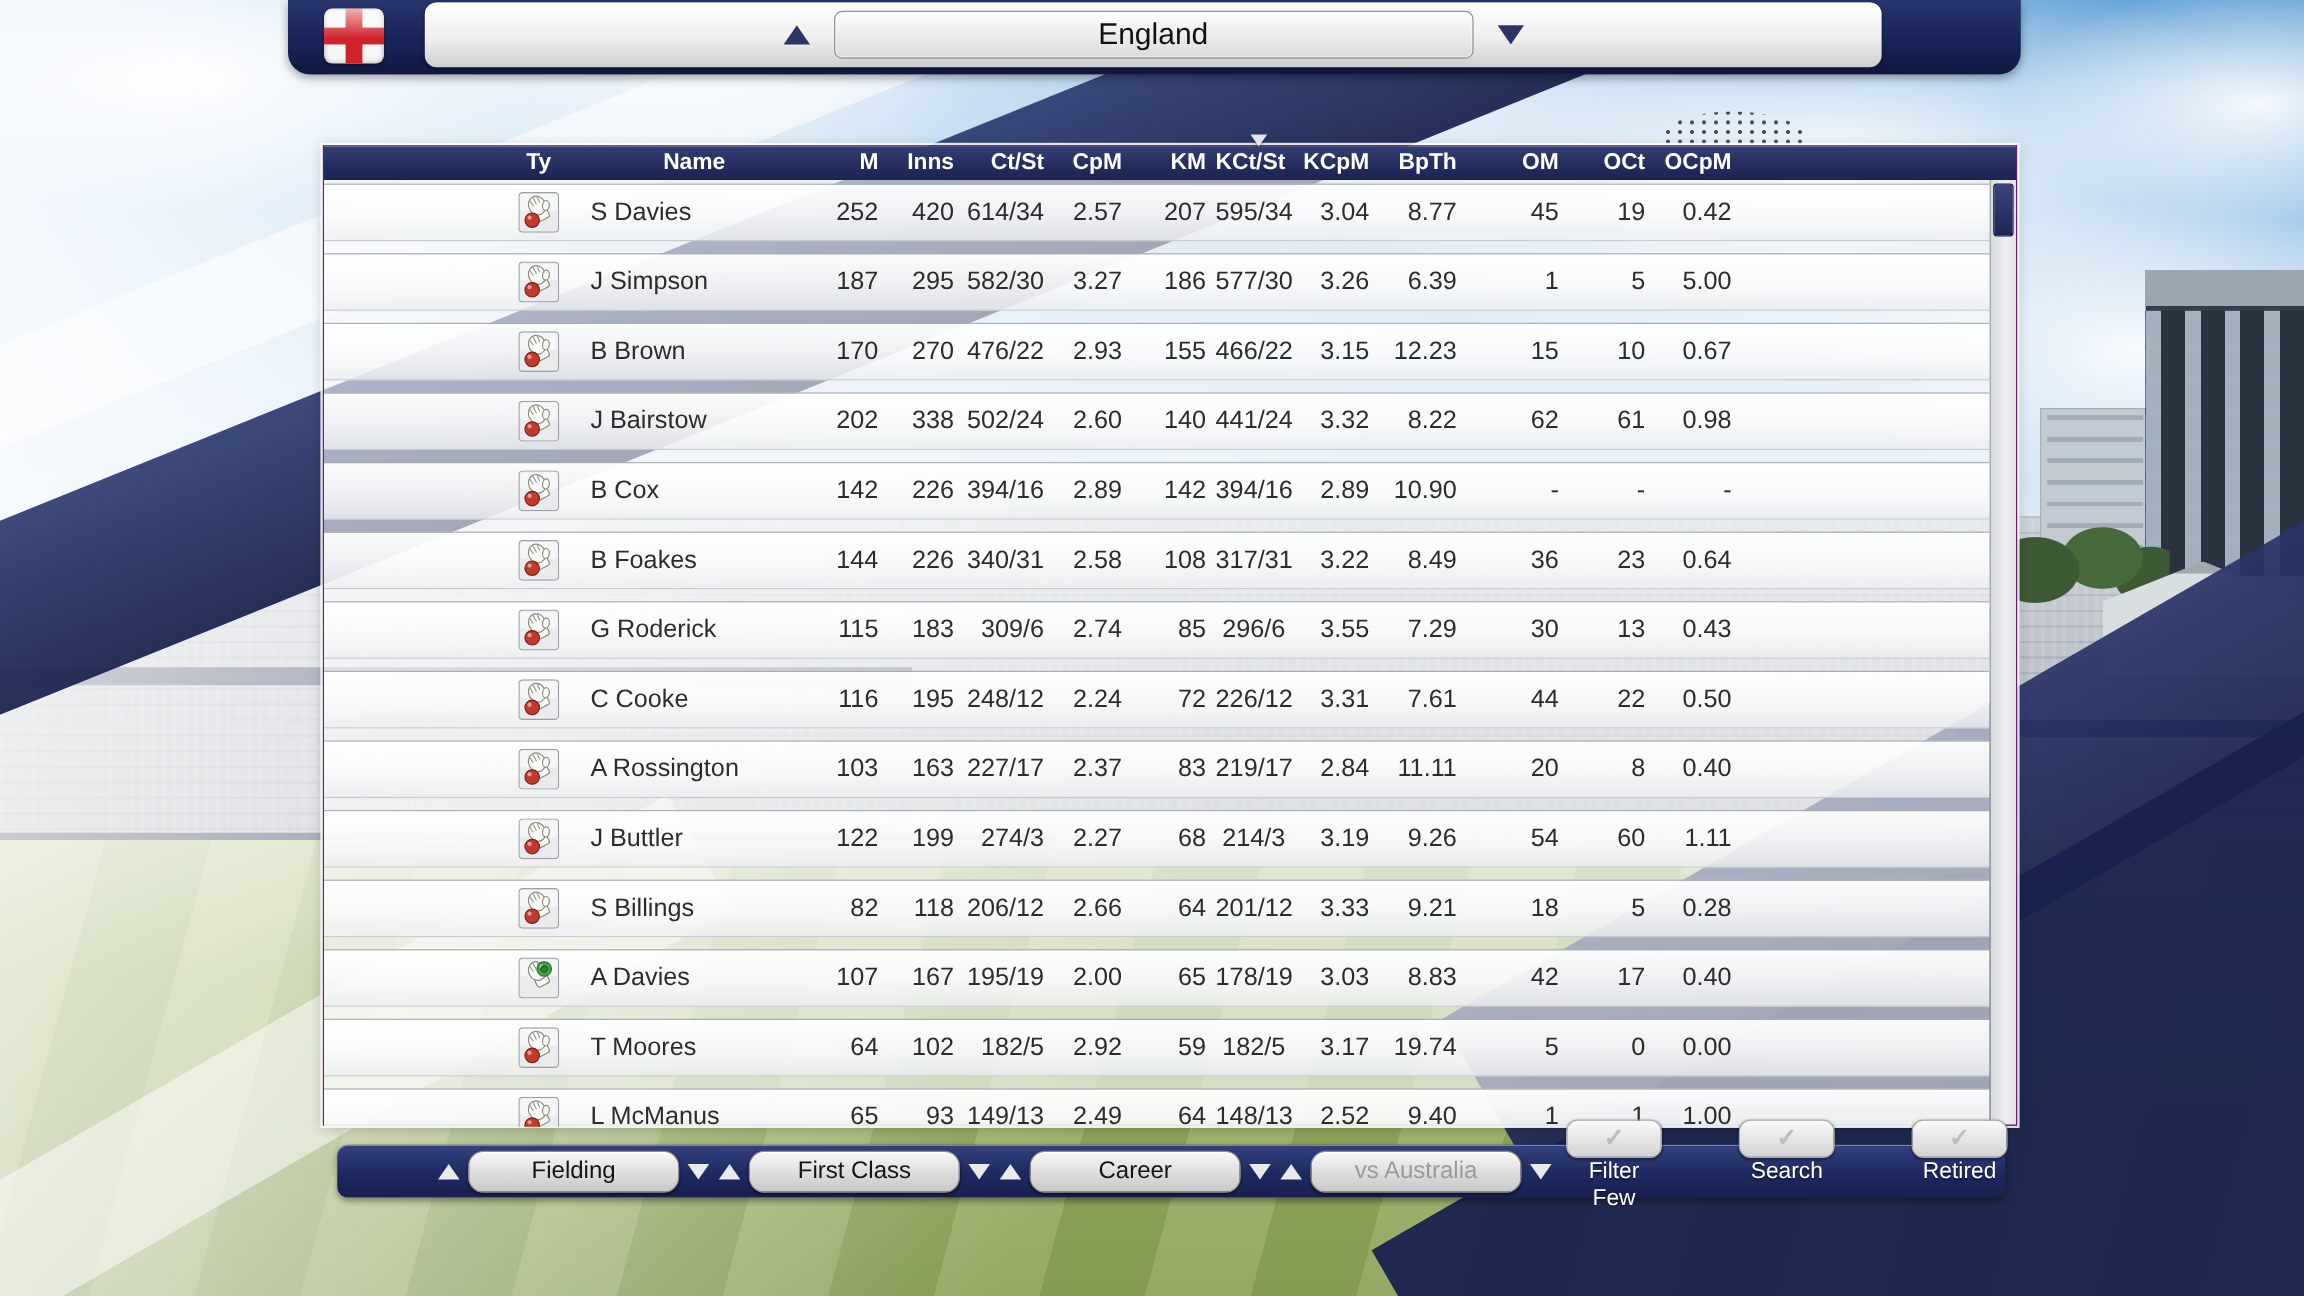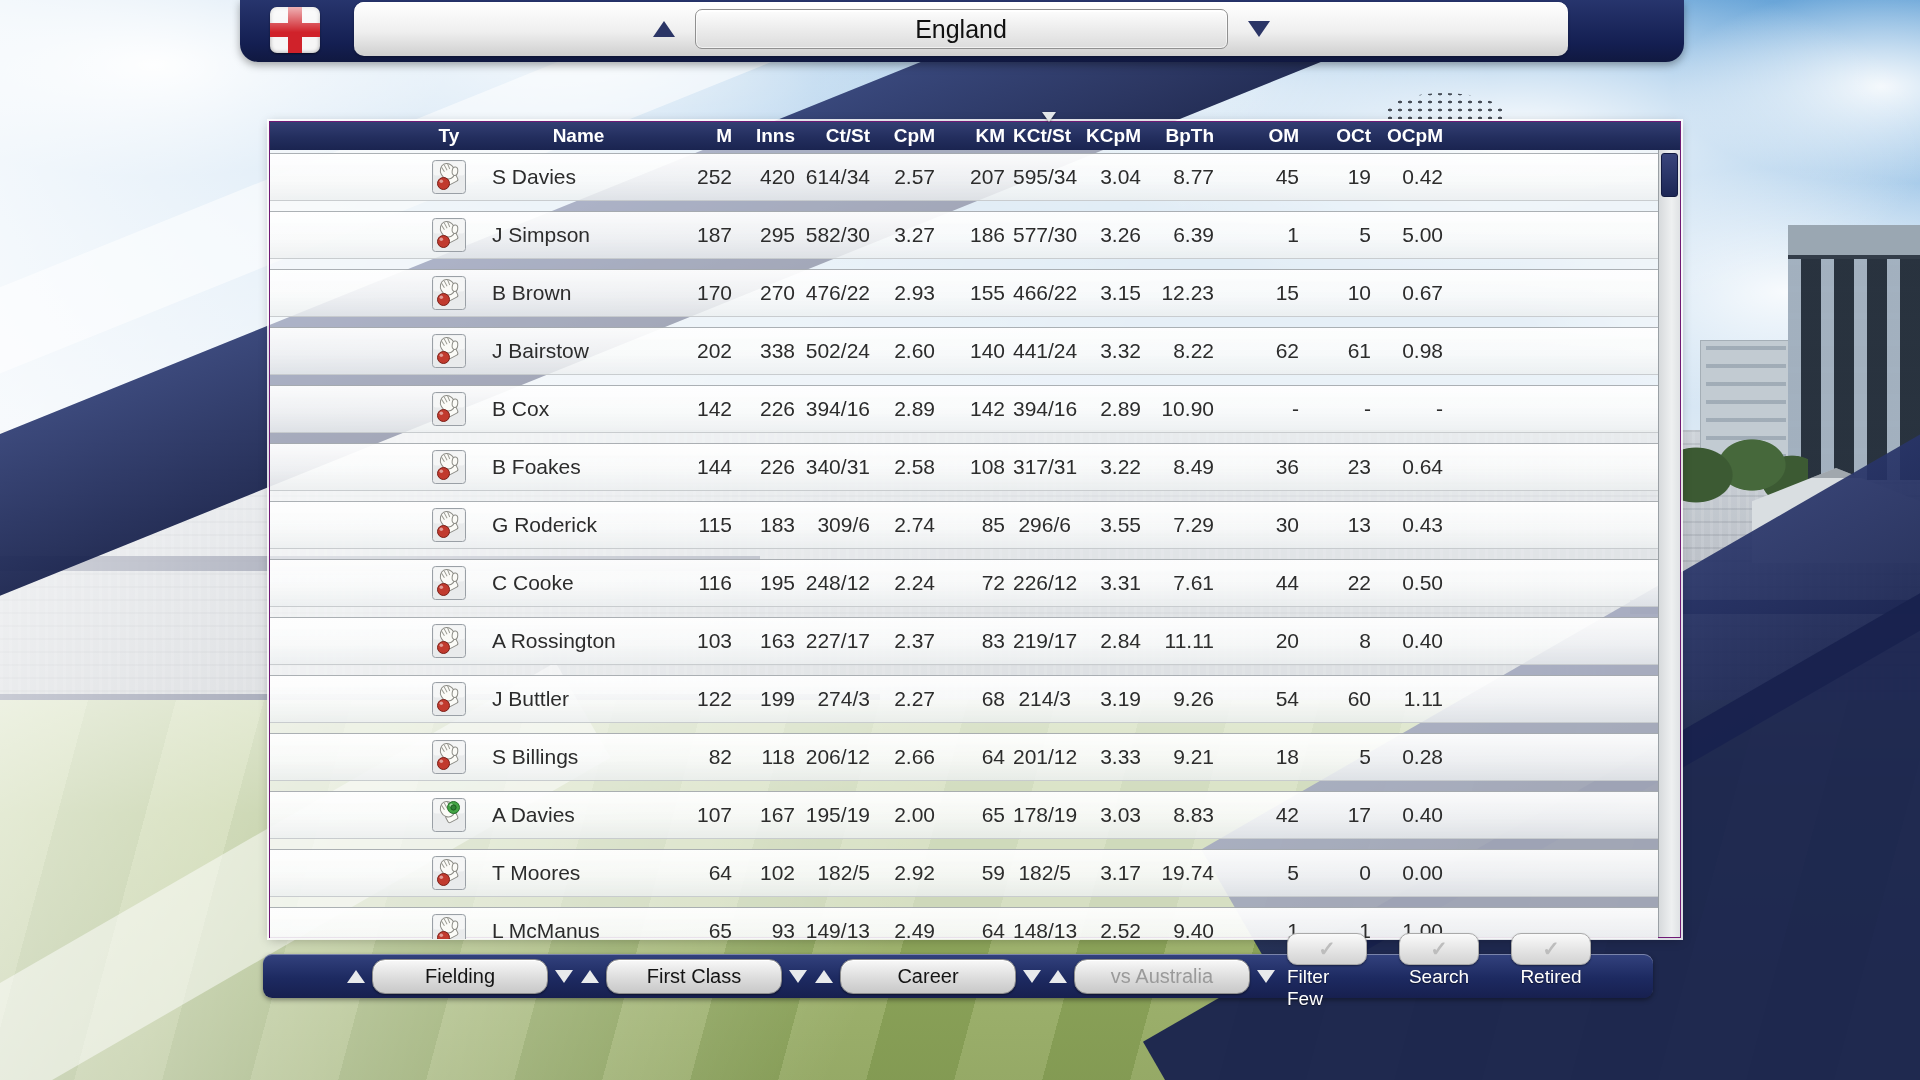--- a/index.html
+++ b/index.html
@@ -121,36 +121,36 @@
   .ticon .ring{display:none;}
   .trow.green .ticon .ball-group{transform:translate(10px,-14px);}
   .trow.green .ticon .ball{fill:#43a545;stroke:#25702a;}
   .trow.green .ticon .ring{display:inline;fill:#2f8435;stroke:#1d5c22;stroke-width:1;}
   .scrollbar{position:absolute;right:0;top:28px;width:21px;bottom:0;
     background:linear-gradient(90deg,#d7dadc,#eef0f1 60%,#dfe2e4);border-left:1px solid #9aa0a5;}
   .scrollbar .thumb{position:absolute;left:2px;right:2px;top:3px;height:42px;
     background:linear-gradient(180deg,#39457c,#1c2655);border-radius:3px;border:1px solid #131b42;}
 
   
-  .controlbar{position:absolute;left:263px;top:954px;width:1390px;height:44px;
+  .controlbar{position:absolute;left:281px;top:954px;width:1390px;height:44px;
     background:linear-gradient(180deg,#33427e,#1d2a61 55%,#17204f);
     border-radius:9px;z-index:5;display:flex;align-items:center;
     box-shadow:inset 0 1px 0 rgba(255,255,255,.35),0 2px 5px rgba(0,0,0,.4);}
   .dd-wrap{display:flex;align-items:center;gap:8px;margin-left:84px;}
   .dd-group{display:flex;align-items:center;gap:7px;}
   .tri-up-lt{border-left:9px solid transparent;border-right:9px solid transparent;
     border-bottom:13px solid #e8eaec;}
   .tri-down-lt{border-left:9px solid transparent;border-right:9px solid transparent;
     border-top:13px solid #e8eaec;}
   .dd-btn{width:174px;height:33px;line-height:33px;text-align:center;
     background:linear-gradient(180deg,#f8f8f8,#dadada 60%,#c8c8c8);
     border:1px solid #8d8d8d;border-radius:13px;font-size:20px;color:#141414;
     box-shadow:inset 0 1px 0 #fff,0 1px 2px rgba(0,0,0,.45);}
   .dd-group.disabled .dd-btn{color:#9a9a9a;}
-  .toggle-wrap{display:flex;margin-left:12px;gap:32px;}
+  .toggle-wrap{display:flex;margin-left:12px;gap:64px;text-align:center;}
   .toggle{width:80px;display:flex;flex-direction:column;align-items:center;}
   .toggle .box{width:78px;height:30px;margin-top:-10px;border-radius:10px;
     background:linear-gradient(180deg,#fafafa,#e2e2e2 60%,#d2d2d2);
     border:1px solid #a9a9a9;display:flex;align-items:center;justify-content:center;
     box-shadow:0 1px 2px rgba(0,0,0,.4);}
   .toggle .box::before{content:'\2713';font-size:21px;font-weight:bold;color:#bdbdbd;}
   .toggle .lbl{margin-top:1px;font-size:19px;color:#fff;text-shadow:0 1px 1px rgba(0,0,0,.5);}
 
   
   .backbar{position:absolute;left:245px;top:1034px;width:1440px;height:46px;

